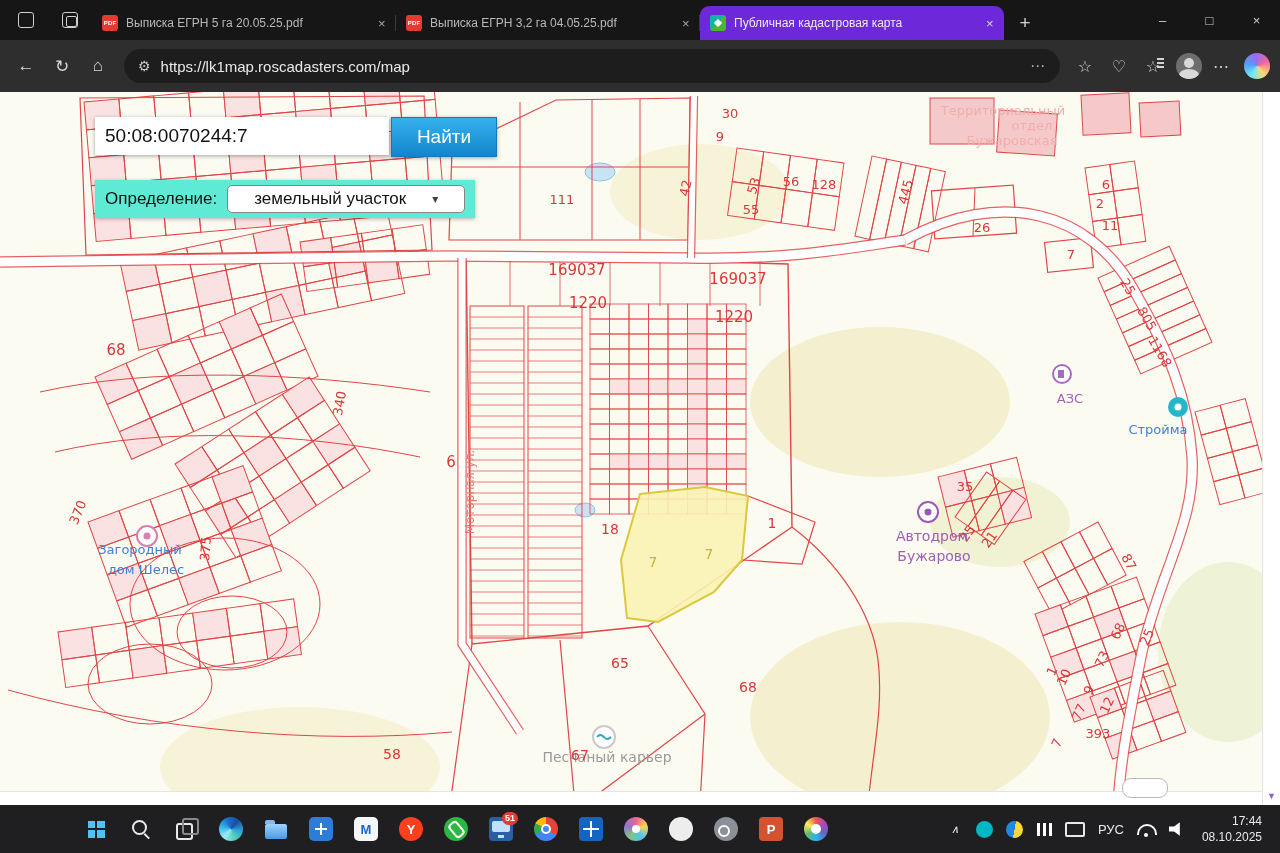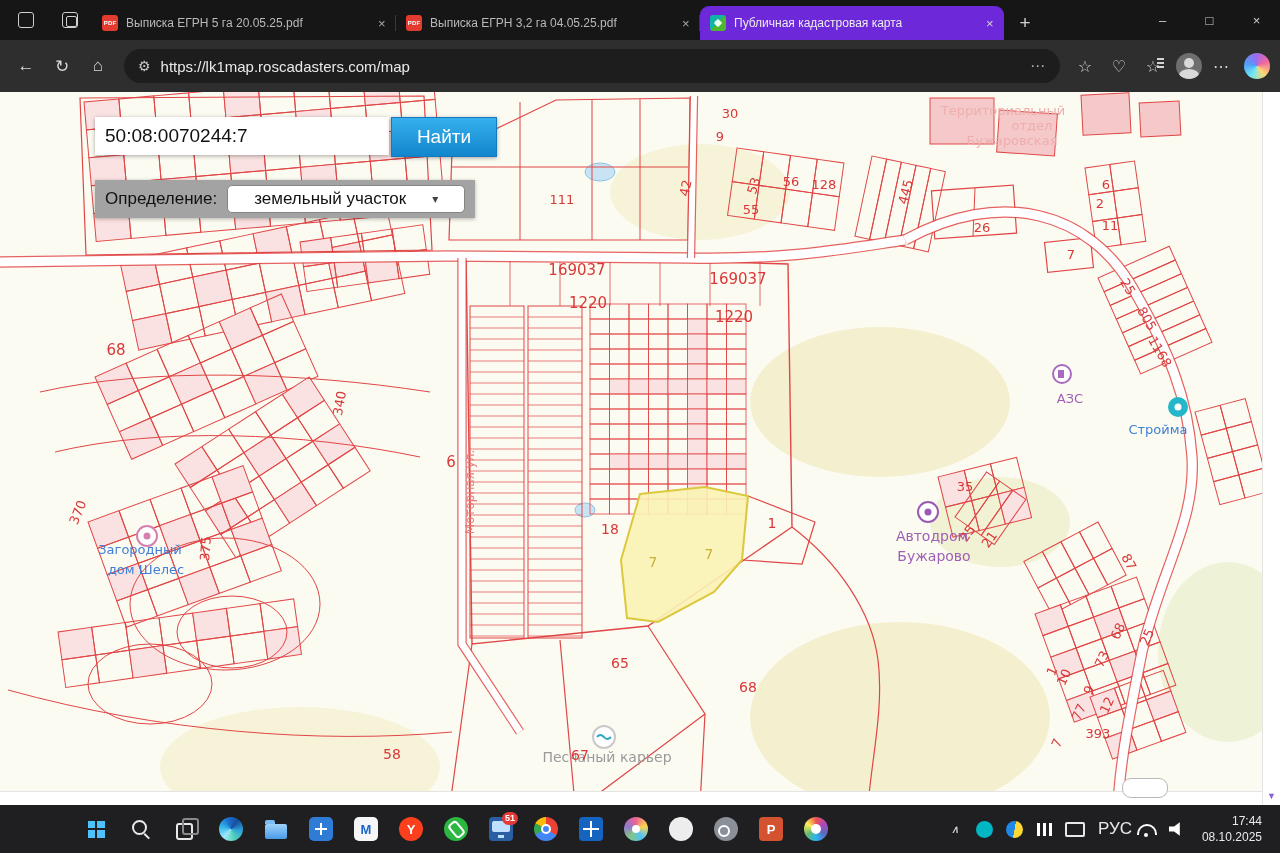--- a/index.html
+++ b/index.html
@@ -46,21 +46,21 @@
 
   
   .content{position:absolute;top:92px;left:0;width:1280px;height:713px;background:#fcfbf2;overflow:hidden;}
   #map-svg{position:absolute;left:0;top:0;cursor:grab;}
   #map-svg text{font-family:"DejaVu Sans","Liberation Sans",sans-serif;text-anchor:middle;}
   .search-row{position:absolute;left:95px;top:25px;display:flex;z-index:5;}
   .search-row input{width:274px;height:38px;border:0;background:#fff;font-size:19px;color:#111;padding:0 10px;
      box-shadow:0 1px 4px rgba(0,0,0,.35);outline:none;font-family:inherit;}
   .search-row .find{width:106px;height:40px;margin-left:2px;border:1px solid #1479bd;background:linear-gradient(#36b0ee,#1286cc);
      color:#fff;font-size:19px;cursor:pointer;box-shadow:0 1px 4px rgba(0,0,0,.35);font-family:inherit;}
-  .filter-row{position:absolute;left:95px;top:88px;display:flex;align-items:center;gap:10px;background:#a3a3a3;
+  .filter-row{position:absolute;left:95px;top:88px;display:flex;align-items:center;gap:10px;background:#5eead4;
      padding:5px 10px;box-shadow:0 1px 4px rgba(0,0,0,.3);z-index:5;}
   .flabel{font-size:17px;color:#111;}
   .fselect{display:flex;align-items:center;gap:26px;border:1px solid #858585;border-radius:5px;padding:3px 26px;font-size:17px;color:#111;cursor:pointer;background:#fff;}
   .fselect .arr{font-size:12px;color:#444;}
   .scroll-v{position:absolute;right:0;top:0;width:17px;height:713px;background:#fff;border-left:1px solid #e4e4e4;z-index:6;cursor:pointer;}
   .scroll-v .dn{position:absolute;bottom:4px;left:0;width:17px;text-align:center;color:#8a5fd0;font-size:9px;}
   .scroll-h{position:absolute;left:0;bottom:0;width:1263px;height:13px;background:#fff;border-top:1px solid #e4e4e4;z-index:6;cursor:pointer;}
   .map-scale{position:absolute;left:1122px;top:686px;width:44px;height:18px;background:#fff;border:1px solid #b9b9b9;border-radius:9px;z-index:7;cursor:pointer;}
 
   
@@ -102,21 +102,21 @@
   .tb-paint .ic{border-radius:50%;background:conic-gradient(#ef5350,#ab47bc,#5c6bc0,#29b6f6,#66bb6a,#ffee58,#ef5350);}
   .tb-paint .ic::after{content:"";position:absolute;inset:7px;background:#fff;border-radius:50%;}
   .tb-right{margin-left:auto;display:flex;align-items:center;gap:2px;}
   .tray-btn{width:30px;height:40px;border:0;background:none;display:grid;place-items:center;color:#eaeaea;font-size:11px;cursor:pointer;padding:0;}
   .tray-btn .ic{display:grid;place-items:center;position:relative;color:#eaeaea;}
   .tb-chevron .ic{font-size:11px;}
   .tb-tray-teal .ic{width:17px;height:17px;background:#00b7c3;border-radius:50%;}
   .tb-tray-duo .ic{width:17px;height:17px;border-radius:50%;background:linear-gradient(100deg,#1e88e5 50%,#fdd835 50%);}
   .tb-tray-bars .ic{width:15px;height:13px;background:linear-gradient(90deg,#fff 0 3px,transparent 3px 6px,#fff 6px 9px,transparent 9px 12px,#fff 12px 15px);}
   .tb-tray-screen .ic{width:16px;height:11px;border:2px solid #e8e8e8;border-radius:2px;}
-  .tb-lang{font-size:17px;color:#eaeaea;border:0;background:none;width:36px;height:40px;cursor:pointer;}
+  .tb-lang{font-size:13px;color:#eaeaea;border:0;background:none;width:36px;height:40px;cursor:pointer;}
   .tb-wifi .ic{width:22px;height:20px;}
   .tb-wifi .ic::before{content:"";position:absolute;left:3px;top:5px;width:16px;height:9px;border:2px solid #fff;border-bottom:0;border-radius:12px 12px 0 0;}
   .tb-wifi .ic::after{content:"";position:absolute;left:10px;top:14px;width:4px;height:4px;background:#fff;border-radius:50%;}
   .tb-volume .ic{width:16px;height:16px;background:#fff;clip-path:polygon(0 35%,32% 35%,68% 8%,68% 92%,32% 65%,0 65%);}
   .clock{border:0;background:none;color:#eaeaea;font-size:12px;line-height:1.35;text-align:right;cursor:pointer;padding:0 8px;font-family:inherit;}
 </style>
 </head>
 <body>
 
 <div class="window">

